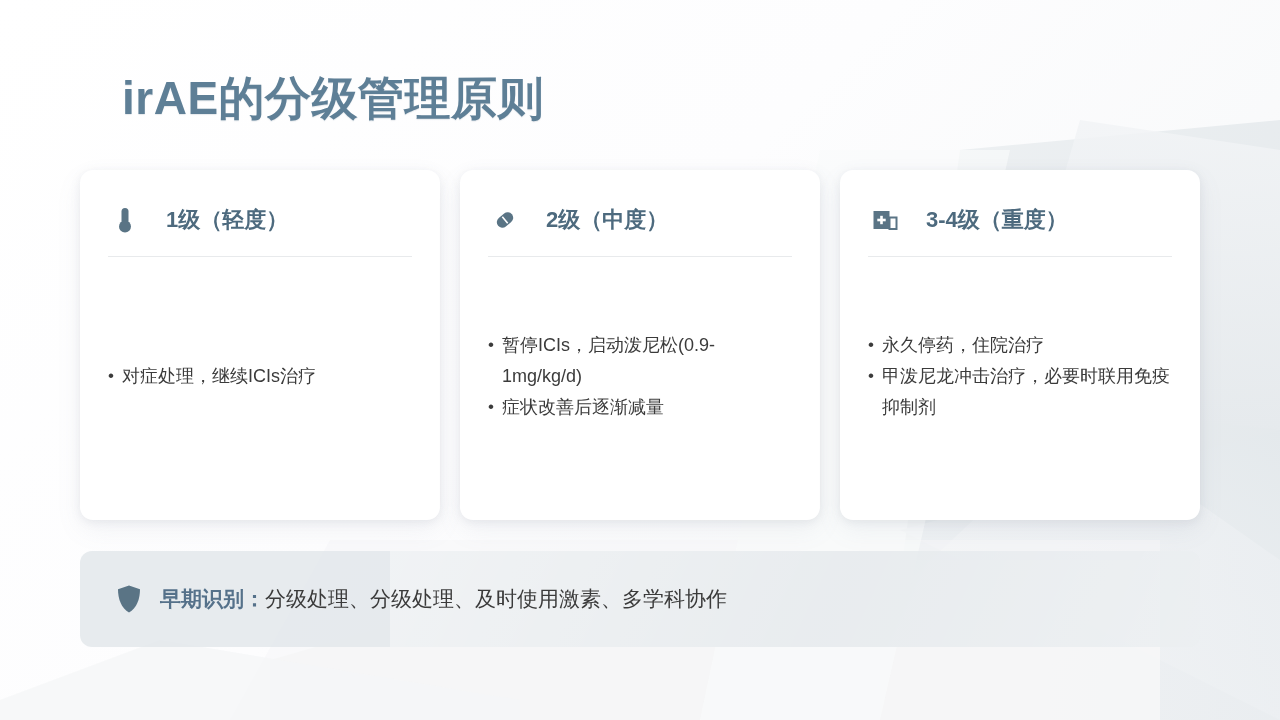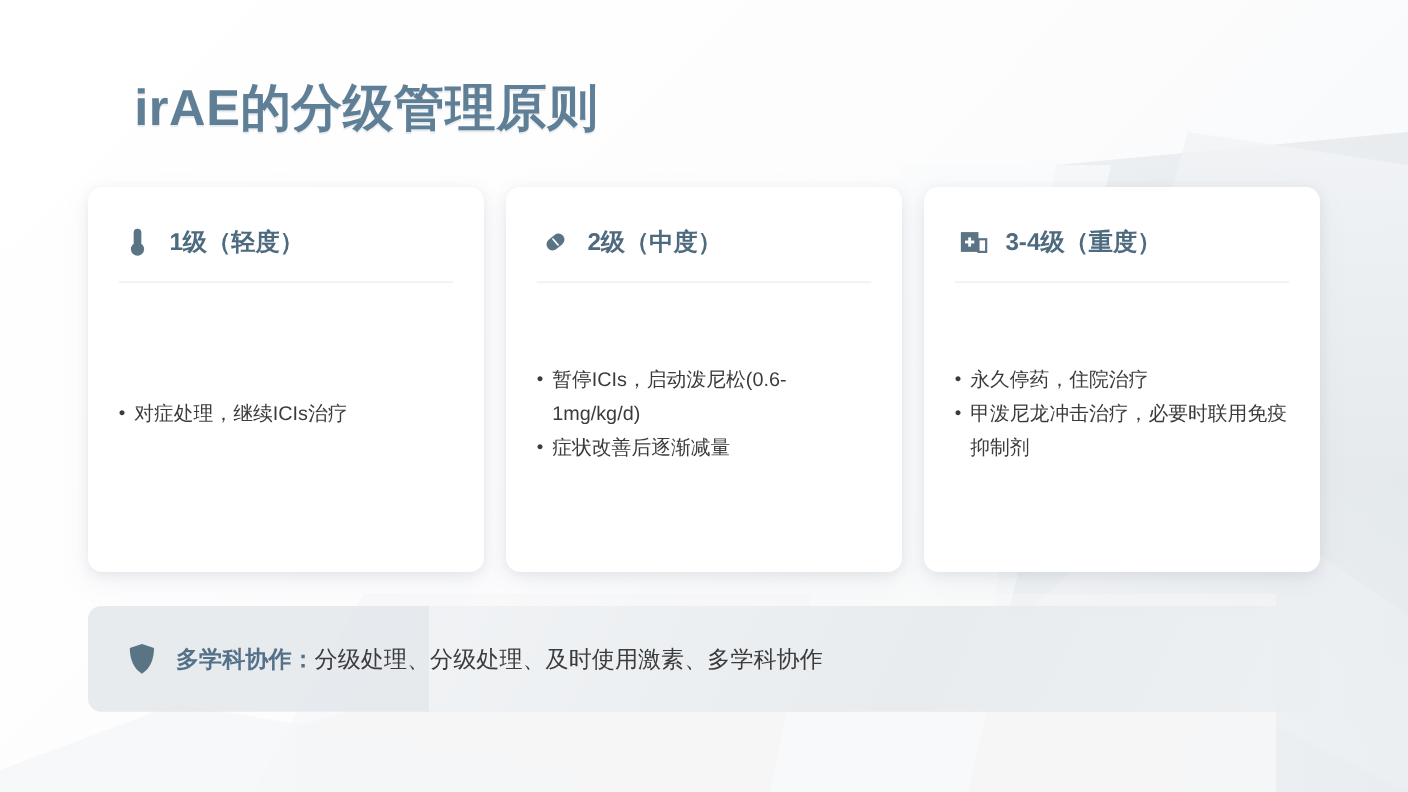--- a/index.html
+++ b/index.html
@@ -72,21 +72,21 @@
                 0 10px 26px rgba(120,135,150,0.09);
     padding: 28px 26px 24px 26px;
     display: flex;
     flex-direction: column;
     position: relative;
   }
 
   .card-head {
     display: flex;
     align-items: center;
-    gap: 14px;
+    gap: 26px;
     padding-left: 4px;
     height: 44px;
   }
 
   .card-icon {
     width: 30px;
     height: 30px;
     flex: 0 0 30px;
     display: flex;
     align-items: center;
@@ -251,21 +251,21 @@
                 <rect x="6" y="9.5" width="18" height="11" rx="5.5" fill="#5a7485"></rect>
                 <line x1="15" y1="10.8" x2="15" y2="19.2" stroke="#ffffff" stroke-width="1.6"></line>
               </g>
             </svg>
           </span>
           <span class="card-title">2级（中度）</span>
         </div>
         <div class="card-divider"></div>
         <div class="card-body">
           <ul class="bullet-list">
-            <li>暂停ICIs，启动泼尼松(0.6-1mg/kg/d)</li>
+            <li>暂停ICIs，启动泼尼松(0.9-1mg/kg/d)</li>
             <li>症状改善后逐渐减量</li>
           </ul>
         </div>
       </div>
 
       <div class="card">
         <div class="card-head">
           <span class="card-icon">
             <svg width="30" height="30" viewBox="0 0 30 30" xmlns="http://www.w3.org/2000/svg">
               <rect x="3.5" y="6" width="16" height="18" fill="#5a7485"></rect>
@@ -288,18 +288,18 @@
     </div>
 
     <div class="banner">
       <div class="banner-shine"></div>
       <span class="banner-icon">
         <svg width="26" height="30" viewBox="0 0 26 30" xmlns="http://www.w3.org/2000/svg">
           <path d="M13 1.5 L24 5.2 C24 15.5 20.5 24 13 28.5 C5.5 24 2 15.5 2 5.2 Z" fill="#5a7485"></path>
         </svg>
       </span>
       <span class="banner-text">
-        <span class="banner-label">多学科协作：</span><span>分级处理、分级处理、及时使用激素、多学科协作</span>
+        <span class="banner-label">早期识别：</span><span>分级处理、分级处理、及时使用激素、多学科协作</span>
       </span>
     </div>
 
   </div>
 </div>
 
 </body></html>

